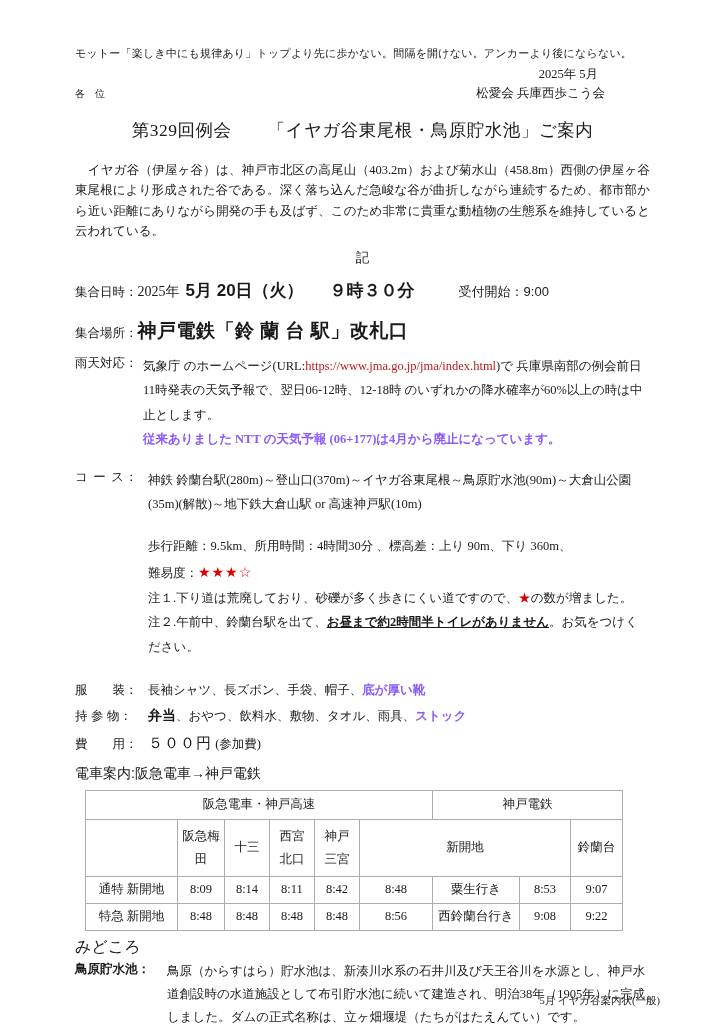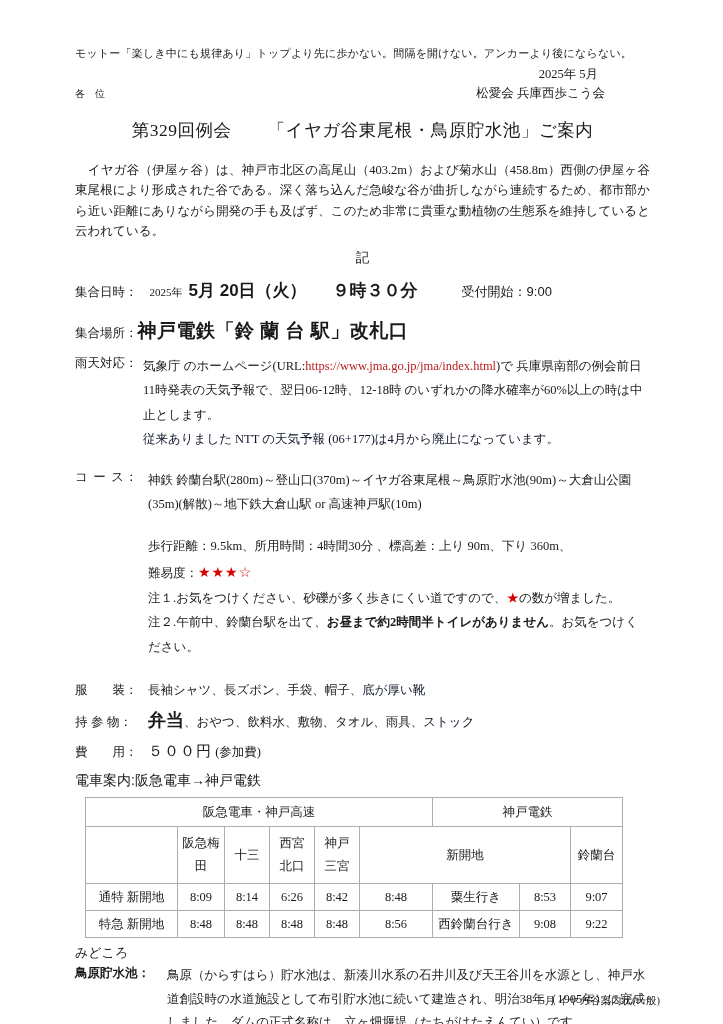--- a/index.html
+++ b/index.html
@@ -13,59 +13,59 @@
   .issue-date{font-size:12.5px;text-align:right;padding-right:52px;margin-top:5px;}
   .salute-row{display:flex;justify-content:space-between;align-items:baseline;margin-top:2px;padding-right:45px;}
   .salutation{font-size:10px;font-family:Liberation Serif, serif;}
   .club{font-size:12.5px;}
   .doc-title{font-size:17.5px;text-align:center;margin-top:16px;letter-spacing:.5px;}
   .intro{font-size:12.5px;line-height:1.62;text-align:justify;margin-top:18px;}
   .ki{font-size:13.5px;text-align:center;margin-top:8px;}
 
   .meet-row{display:flex;align-items:baseline;margin-top:12px;}
   .lbl{font-family:"Liberation Sans","DejaVu Sans",sans-serif;font-size:12.5px;flex:0 0 auto;}
-  .meet-year{font-size:11px;margin-left:12px;}
+  .meet-year{font-size:14px;}
   .meet-big{font-family:"Liberation Sans","DejaVu Sans",sans-serif;font-weight:bold;font-size:17px;margin-left:6px;}
   .meet-time{margin-left:26px;}
   .meet-reception{font-family:"Liberation Sans","DejaVu Sans",sans-serif;font-size:13px;margin-left:44px;}
 
   .place-row{display:flex;align-items:baseline;margin-top:16px;}
   .place-big{font-family:"Liberation Sans","DejaVu Sans",sans-serif;font-weight:bold;font-size:19px;letter-spacing:.5px;}
 
   .hang{display:flex;align-items:flex-start;}
   .hang .lbl{padding-top:1px;}
   .hang .content{font-size:12.5px;line-height:1.95;flex:1 1 auto;}
   .rain-block{margin-top:10px;}
   .rain-block .lbl{width:68px;}
   .link{color:#b91c1c;cursor:pointer;}
-  .red{color:#0f172a;}
+  .red{color:#8b5cf6;font-weight:bold;}
   .course-block{margin-top:16px;}
   .course-block .lbl{width:73px;letter-spacing:1px;}
 
   .indent{margin-left:73px;font-size:12.5px;line-height:1.95;}
   .stats{margin-top:18px;}
   .difficulty .stars{color:#d80000;font-size:14px;letter-spacing:1px;}
-  .note .bold{font-weight:bold;}
+  .note .bold{font-weight:bold;text-decoration:underline;}
   .note .red-star{color:#d80000;}
 
   .equip-row{display:flex;align-items:baseline;margin-top:0;}
   .equip-row .lbl{width:73px;}
   .equip-row .content{font-size:12.5px;line-height:1.9;}
   .first-equip{margin-top:20px;}
-  .big-item{font-size:18px;font-weight:bold;}
+  .big-item{font-size:14px;font-weight:bold;}
   .fee-big{font-size:15px;letter-spacing:1px;}
   .train-info{font-family:Liberation Sans, sans-serif;font-size:14px;margin-top:7px;}
 
   table.tt{border-collapse:collapse;margin:7px 0 0 10px;table-layout:fixed;}
   table.tt td{border:1px solid #adadad;text-align:center;font-size:12.5px;padding:2px 4px;}
   .t-group td{height:24px;}
   .t-head td{height:52px;line-height:1.85;vertical-align:middle;}
   .t-row td{height:22px;font-size:13px;}
 
-  .midokoro{font-family:"Liberation Sans","DejaVu Sans",sans-serif;font-size:13px;margin-top:6px;}
+  .midokoro{font-family:"Liberation Sans","DejaVu Sans",sans-serif;font-size:16px;margin-top:6px;}
   .reservoir{margin-top:2px;gap:17px;}
   .reservoir .lbl{width:75px;font-weight:bold;}
   .reservoir .content{line-height:1.85;}
   .footer-note{position:absolute;bottom:16px;right:63px;font-size:10.5px;}
 </style>
 </head>
 <body>
 
 <div class="page">
 
@@ -108,21 +108,21 @@
     <span class="content">神鉄 鈴蘭台駅(280m)～登山口(370m)～イヤガ谷東尾根～鳥原貯水池(90m)～大倉山公園(35m)(解散)～地下鉄大倉山駅 or 高速神戸駅(10m)</span>
   </div>
 
   <div class="indent stats">歩行距離：9.5km、所用時間：4時間30分 、標高差：上り 90m、下り 360m、</div>
 
   <div class="indent difficulty">
     <span>難易度：</span><span class="stars">★★★☆</span>
   </div>
 
   <div class="indent note">
-    <span>注１.お気をつけください、砂礫が多く歩きにくい道ですので、</span><span class="red-star">★</span><span>の数が増ました。</span>
+    <span>注１.下り道は荒廃しており、砂礫が多く歩きにくい道ですので、</span><span class="red-star">★</span><span>の数が増ました。</span>
   </div>
 
   <div class="indent note">
     <span>注２.午前中、鈴蘭台駅を出て、</span><span class="bold">お昼まで約2時間半トイレがありません</span><span>。お気をつけください。</span>
   </div>
 
   <div class="equip-row first-equip">
     <span class="lbl">服　　装：</span>
     <span class="content"><span>長袖シャツ、長ズボン、手袋、帽子、</span><span class="red">底が厚い靴</span></span>
   </div>
@@ -162,21 +162,21 @@
       <td>十三</td>
       <td>西宮北口</td>
       <td>神戸三宮</td>
       <td colspan="3">新開地</td>
       <td>鈴蘭台</td>
     </tr>
     <tr class="t-row">
       <td>通特 新開地</td>
       <td>8:09</td>
       <td>8:14</td>
-      <td>6:26</td>
+      <td>8:11</td>
       <td>8:42</td>
       <td>8:48</td>
       <td>粟生行き</td>
       <td>8:53</td>
       <td>9:07</td>
     </tr>
     <tr class="t-row">
       <td>特急 新開地</td>
       <td>8:48</td>
       <td>8:48</td>

